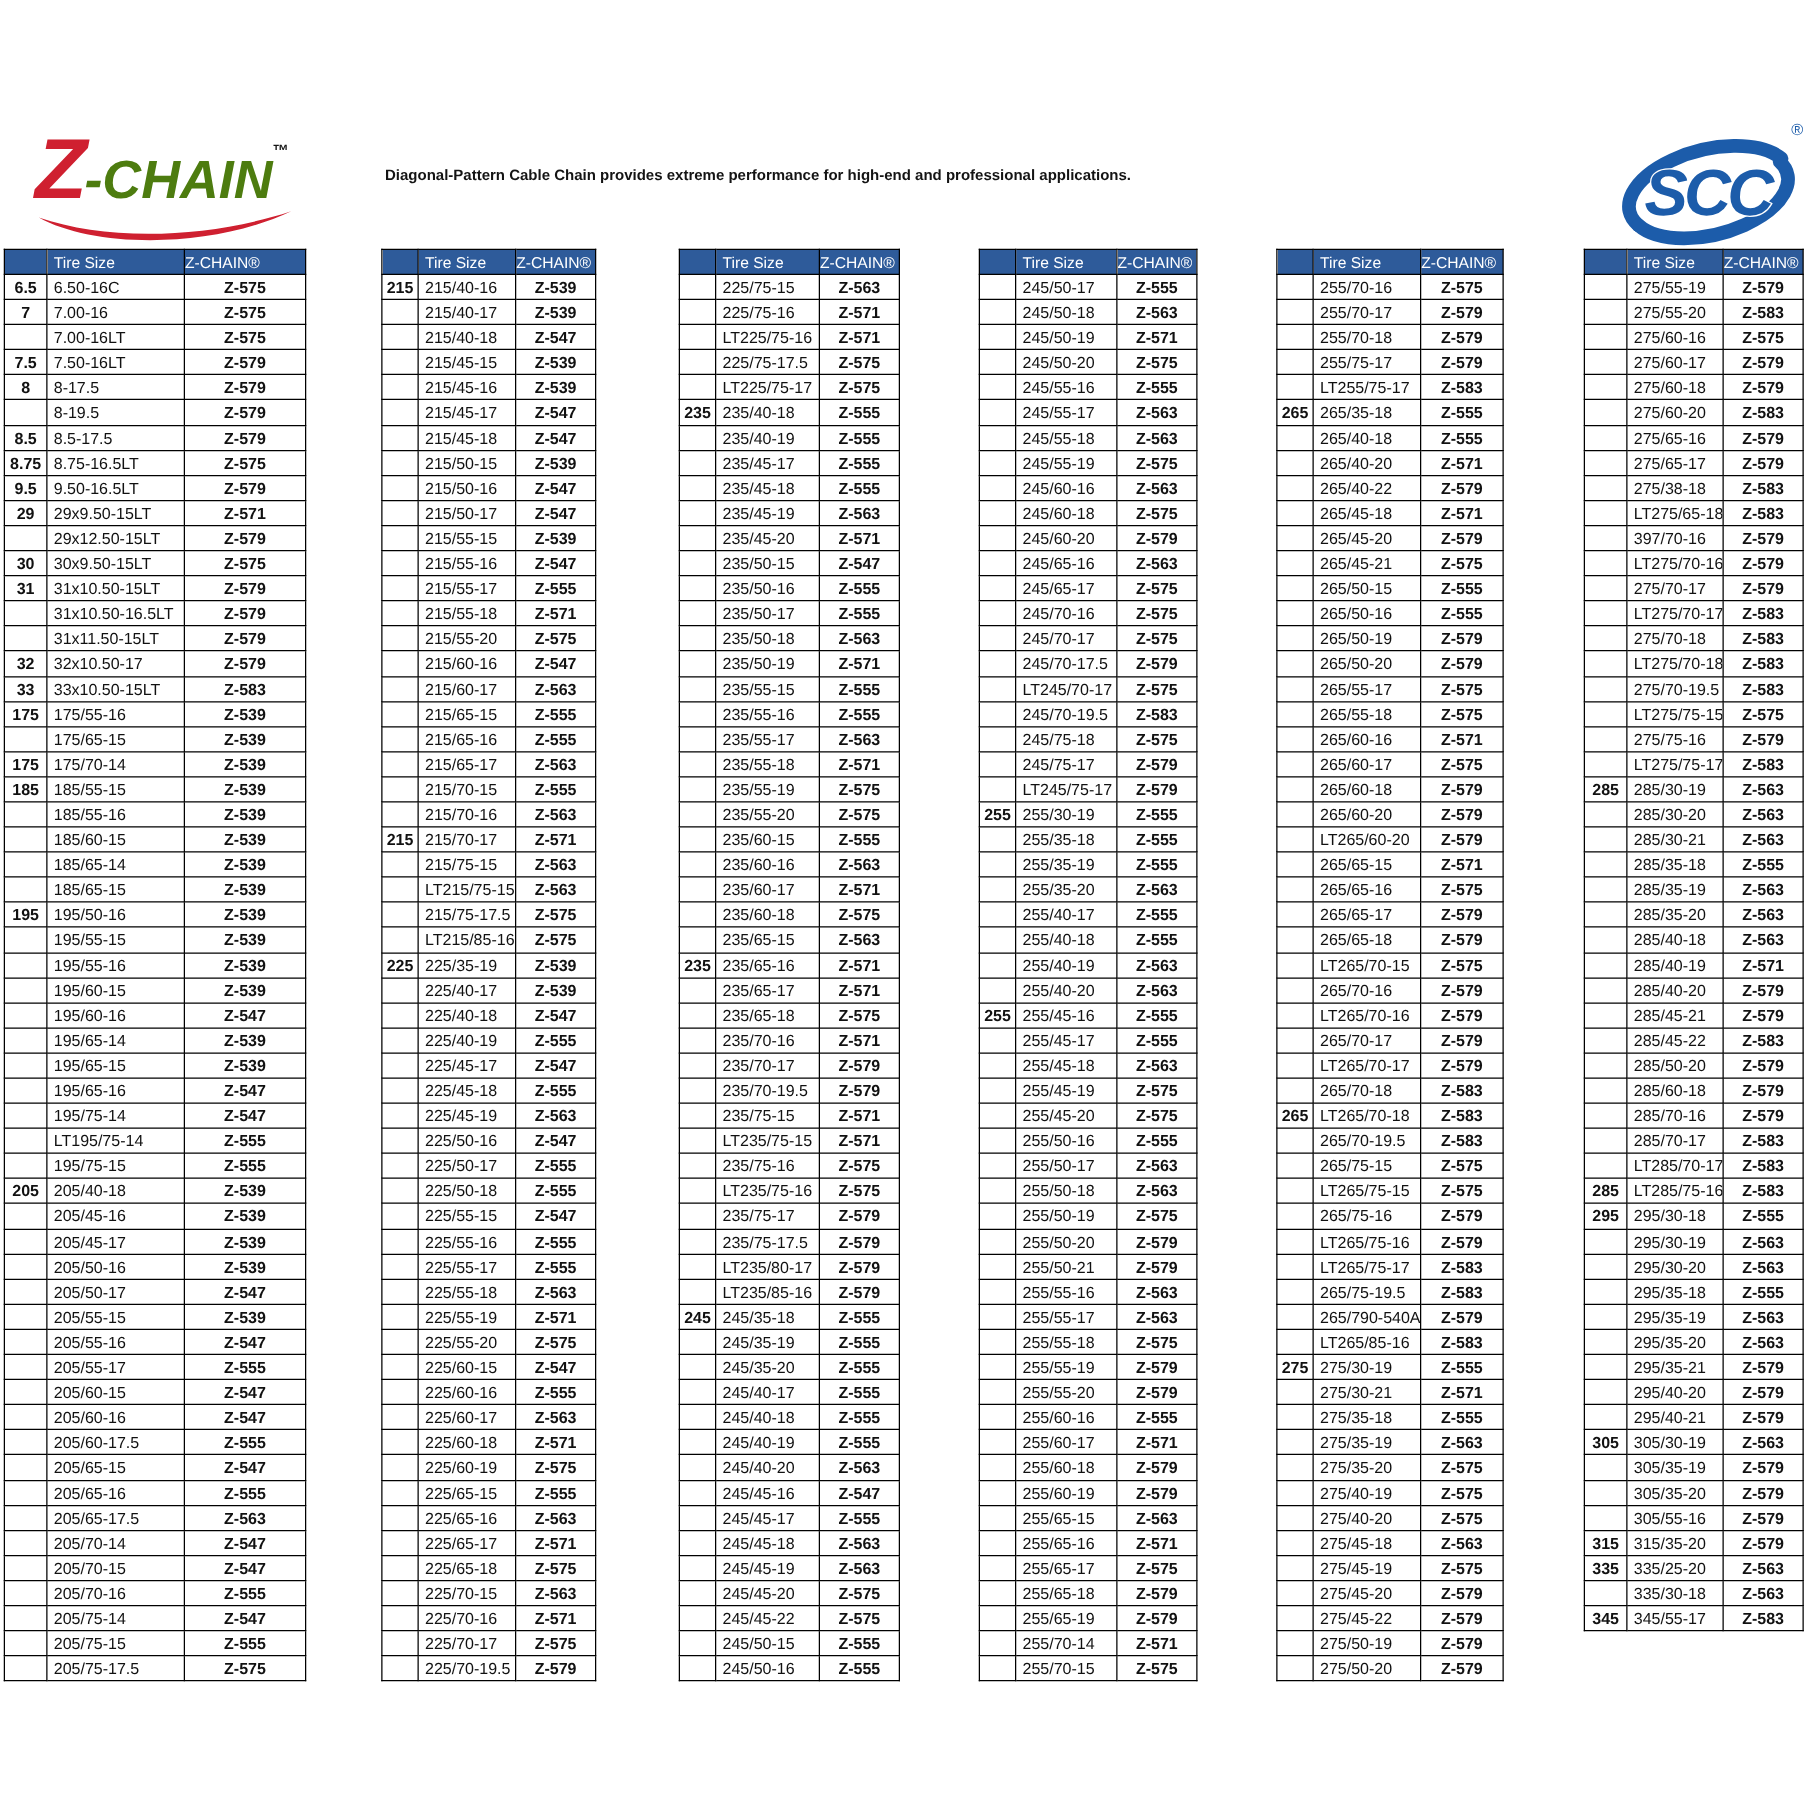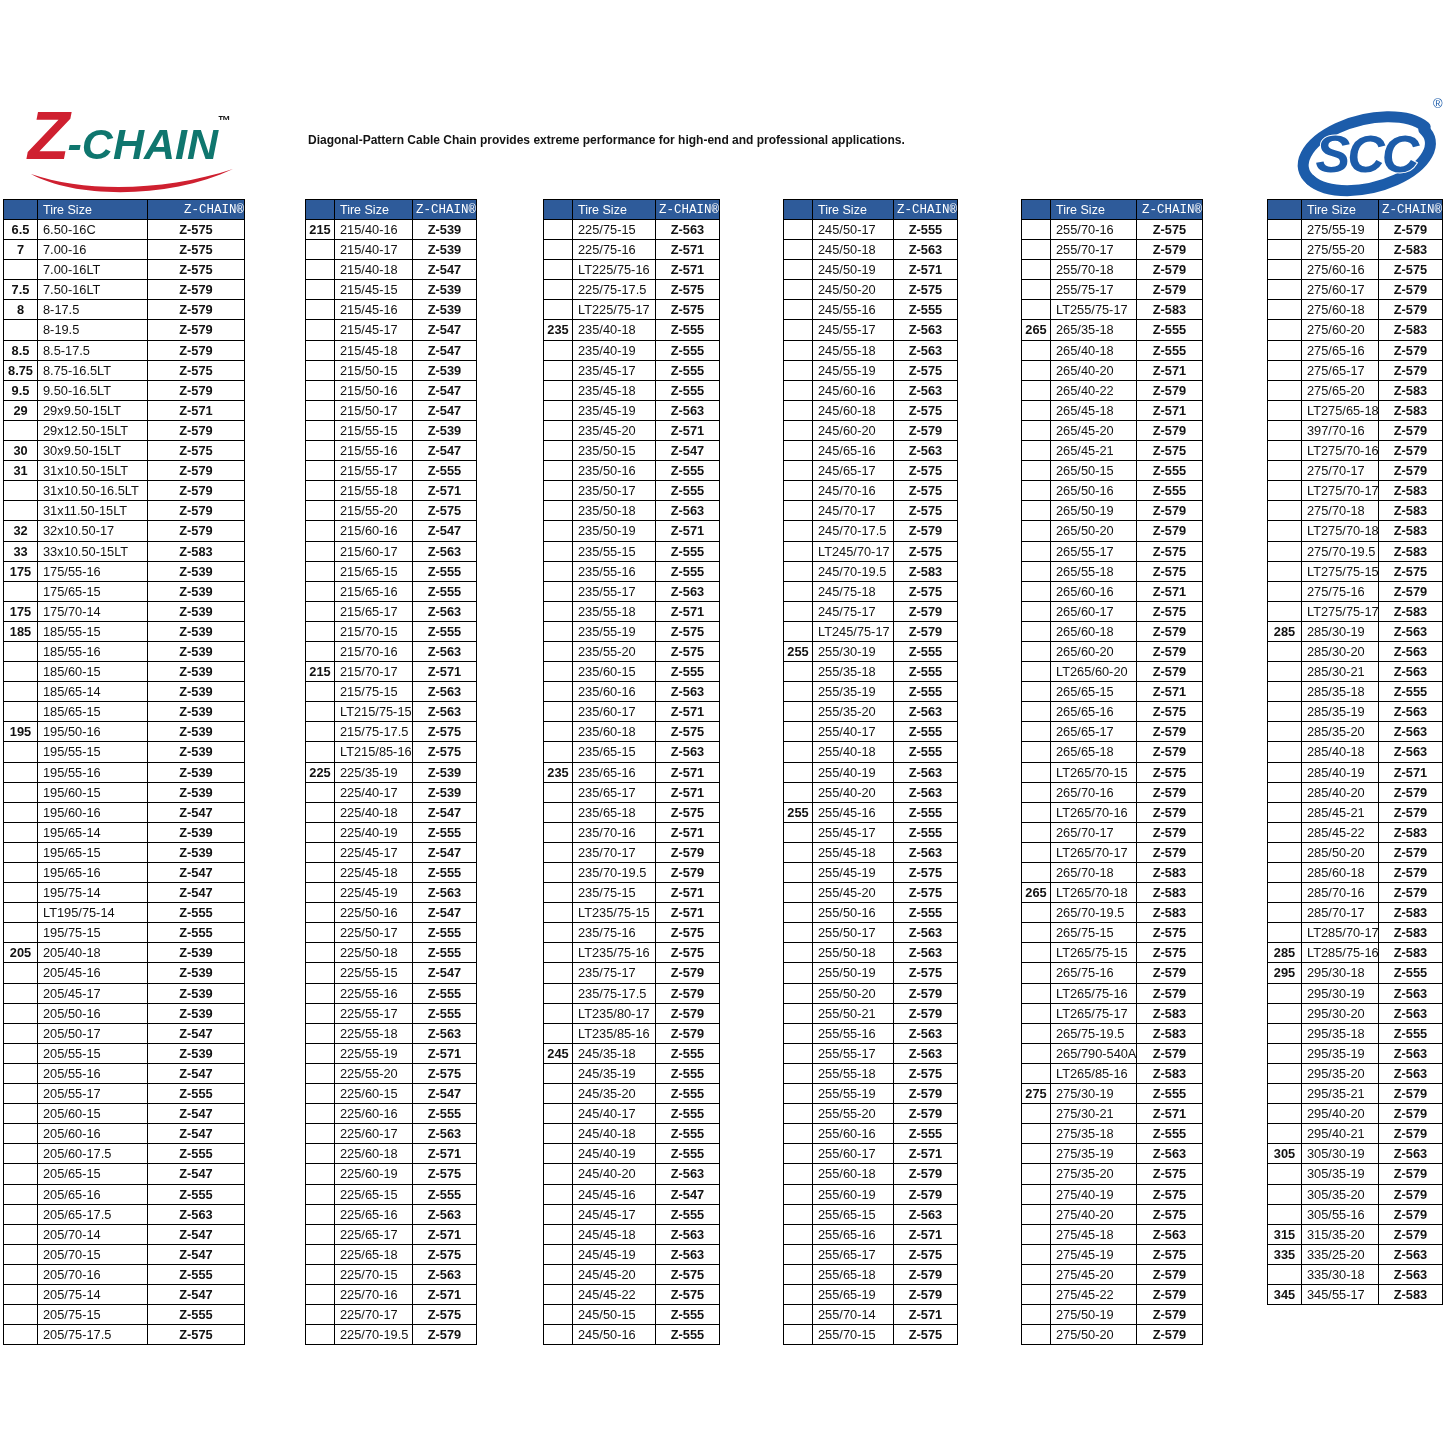--- a/index.html
+++ b/index.html
@@ -4,21 +4,21 @@
 <style>
   :root{ --hdr:#2e5b9a; --red:#cf2030; --blu:#1c5caa; }
   html,body{margin:0;padding:0;}
   body{width:1447px;height:1447px;background:#fff;position:relative;
        font-family:"Liberation Sans",sans-serif;color:#111;overflow:hidden;}
 
   
   .zchain-logo{position:absolute;left:28px;top:103px;width:215px;height:92px;
                display:flex;align-items:baseline;font-style:italic;font-weight:bold;}
   .zl-z{font-size:68px;line-height:.95;color:var(--red);letter-spacing:-2px;}
-  .zl-rest{font-size:43px;color:#0f766e;letter-spacing:0px;margin-top:16px;}
+  .zl-rest{font-size:43px;color:#4d7c0f;letter-spacing:0px;margin-top:16px;}
   .zl-tm{font-size:13px;color:#151515;align-self:flex-start;margin-top:10px;font-style:normal;}
   .zl-swoosh{position:absolute;left:0px;bottom:0px;width:210px;height:28px;}
   .tagline{position:absolute;left:308px;top:133px;width:920px;margin:0;
            font-size:12px;font-weight:bold;color:#141414;}
   .scc-logo{position:absolute;left:1292px;top:92px;width:152px;height:120px;}
 
   
   .tbl{position:absolute;top:199px;}
   .t1{left:3px;width:242px;}
   .t2{left:305px;width:172px;}
@@ -26,21 +26,21 @@
   .t4{left:783px;width:175px;}
   .t5{left:1021px;width:182px;}
   .t6{left:1267px;width:176px;}
   .tbl table{width:100%;border-collapse:collapse;table-layout:fixed;}
   .tbl col.c-p{width:29px;} .t1 col.c-p{width:34px;} .t6 col.c-p{width:34px;}
   .tbl col.c-c{width:64px;} .t1 col.c-c{width:97px;} .t5 col.c-c{width:66px;}
   .tbl th,.tbl td{border:1px solid #000;overflow:hidden;white-space:nowrap;}
   .tbl thead th{background:var(--hdr);color:#fff;font-weight:normal;
                 font-size:12.5px;height:19px;padding:0;margin-left:28px;}
   .tbl th.h-size{text-align:left;padding-left:5px;}
-  .tbl th.h-chain{text-align:right;font-family:Liberation Mono, monospace;}
+  .tbl th.h-chain{text-align:left;}
   .tbl td{height:19.1px;line-height:19.1px;font-size:12.8px;padding:0;}
   .tbl td.p{font-weight:bold;text-align:center;}
   .tbl td.s{padding-left:5px;text-align:left;}
   .tbl td.c{font-weight:bold;text-align:center;}
 </style>
 </head>
 <body>
 
 <header>
   <div class="zchain-logo">
@@ -1607,21 +1607,21 @@
             <td class="s">275/65-16</td>
             <td class="c">Z-579</td>
           </tr>
           <tr>
             <td class="p"></td>
             <td class="s">275/65-17</td>
             <td class="c">Z-579</td>
           </tr>
           <tr>
             <td class="p"></td>
-            <td class="s">275/65-20</td>
+            <td class="s">275/38-18</td>
             <td class="c">Z-583</td>
           </tr>
           <tr>
             <td class="p"></td>
             <td class="s">LT275/65-18</td>
             <td class="c">Z-583</td>
           </tr>
           <tr>
             <td class="p"></td>
             <td class="s">397/70-16</td>

